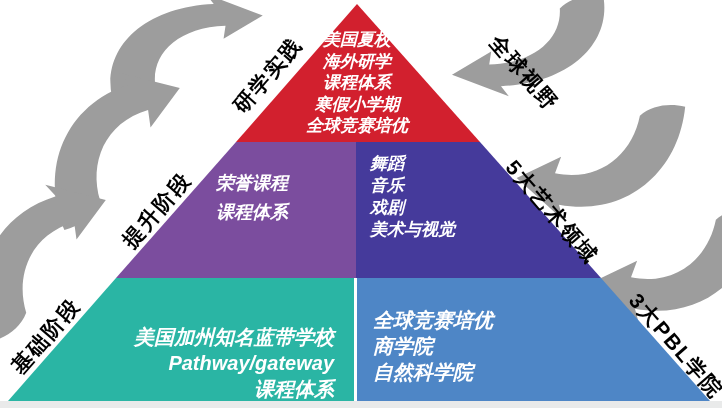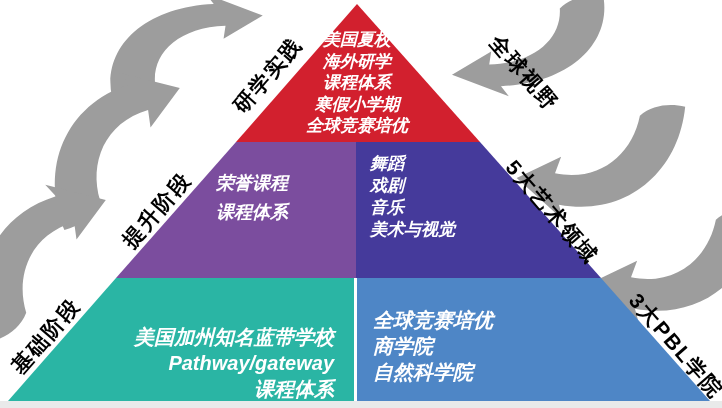--- a/index.html
+++ b/index.html
@@ -77,22 +77,22 @@
       <span class="ln">全球竞赛培优</span>
     </div>
 
     <div class="tblock tb-midl">
       <span class="ln">荣誉课程</span>
       <span class="ln">课程体系</span>
     </div>
 
     <div class="tblock tb-midr">
       <span class="ln">舞蹈</span>
+      <span class="ln">音乐</span>
       <span class="ln">戏剧</span>
-      <span class="ln">音乐</span>
       <span class="ln">美术与视觉</span>
     </div>
 
     <div class="tblock tb-botl">
       <span class="ln">美国加州知名蓝带学校</span>
       <span class="ln">Pathway/gateway</span>
       <span class="ln">课程体系</span>
     </div>
 
     <div class="tblock tb-botr">

